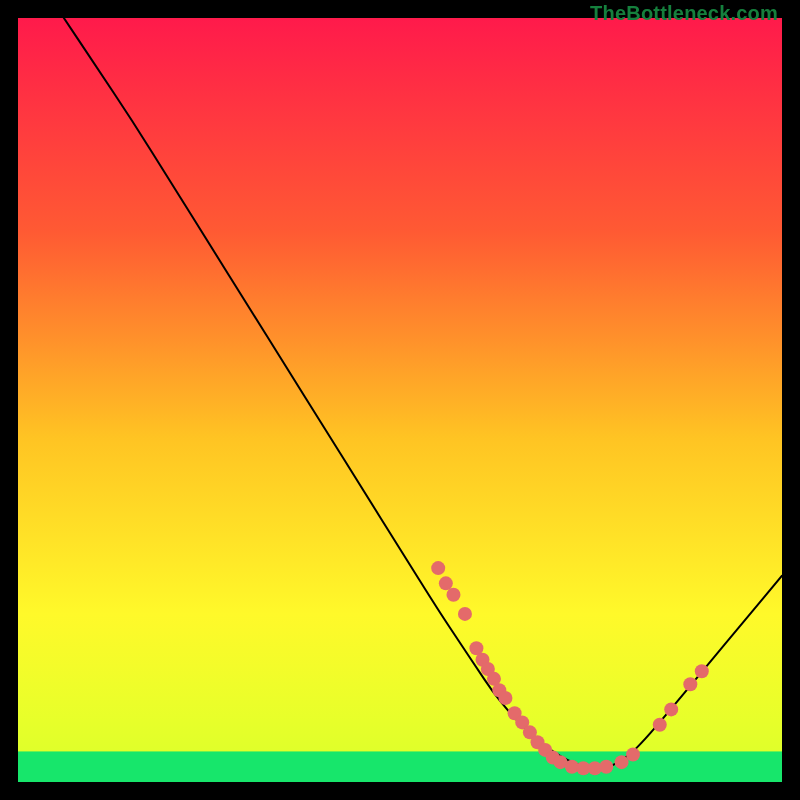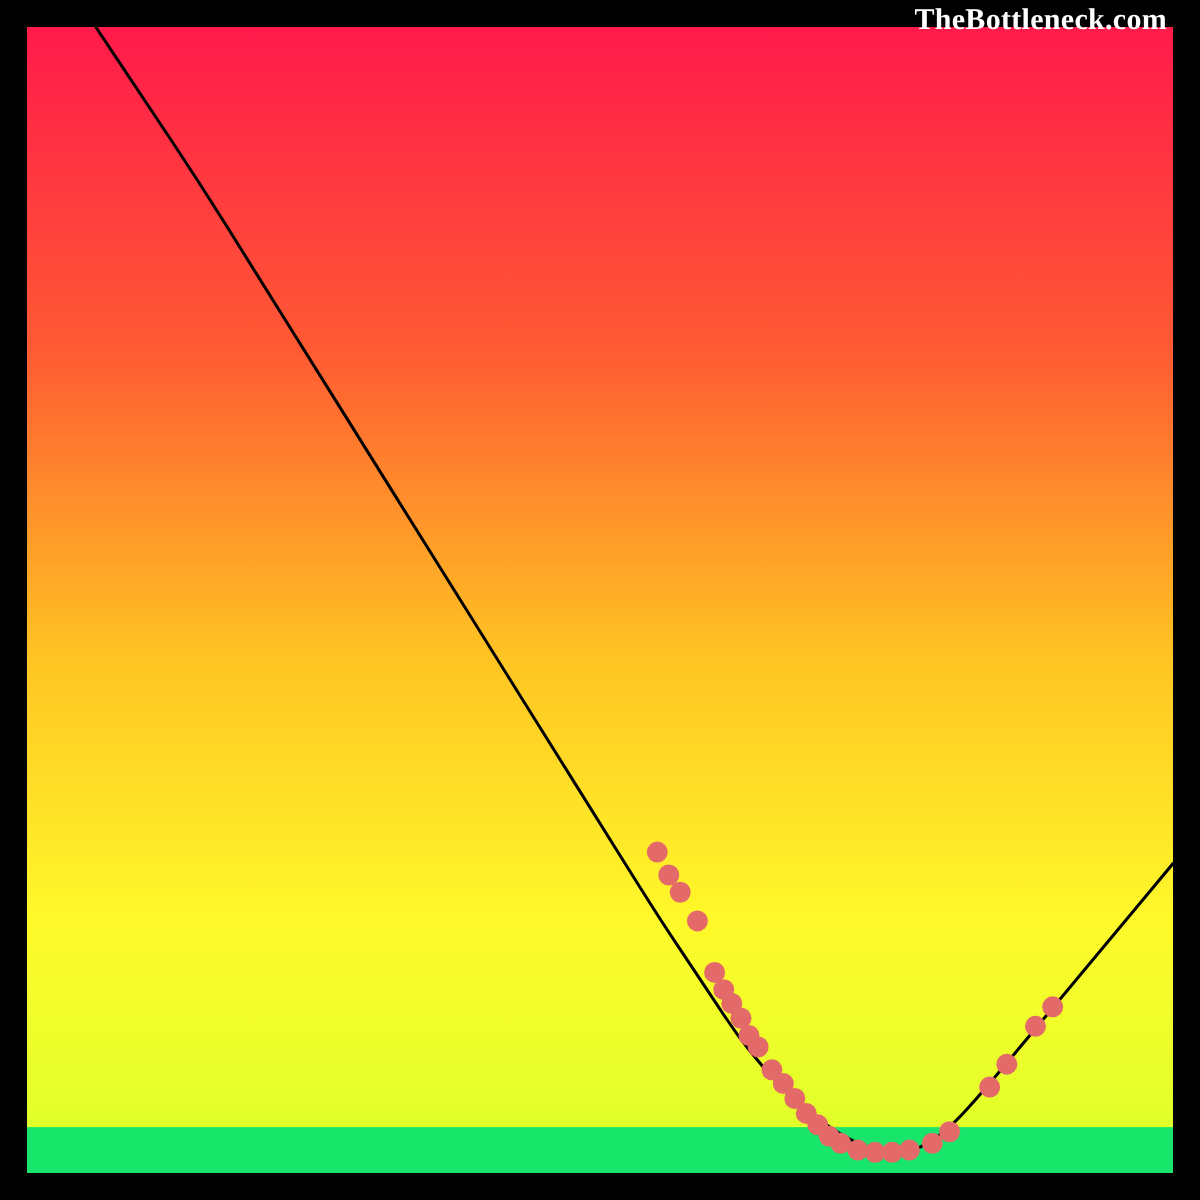--- a/index.html
+++ b/index.html
@@ -23,26 +23,25 @@
     position: absolute;
     left: 0;
     top: 0;
     width: 764px;
     height: 764px;
   }
   .watermark {
     position: absolute;
     top: 2px;
     right: 22px;
-    color: #ffffff;
+    color: #15803d;
     font-size: 20px;
     font-weight: 600;
     letter-spacing: 0.2px;
     user-select: none;
-    font-family: Liberation Serif, serif;
   }
   svg { display: block; }
 </style>
 </head>
 <body>
 
 <div class="frame">
   <svg class="plot-area" width="764" height="764" viewBox="0 0 764 764">
     <defs>
       <linearGradient id="bg-grad" x1="0" y1="0" x2="0" y2="1">

